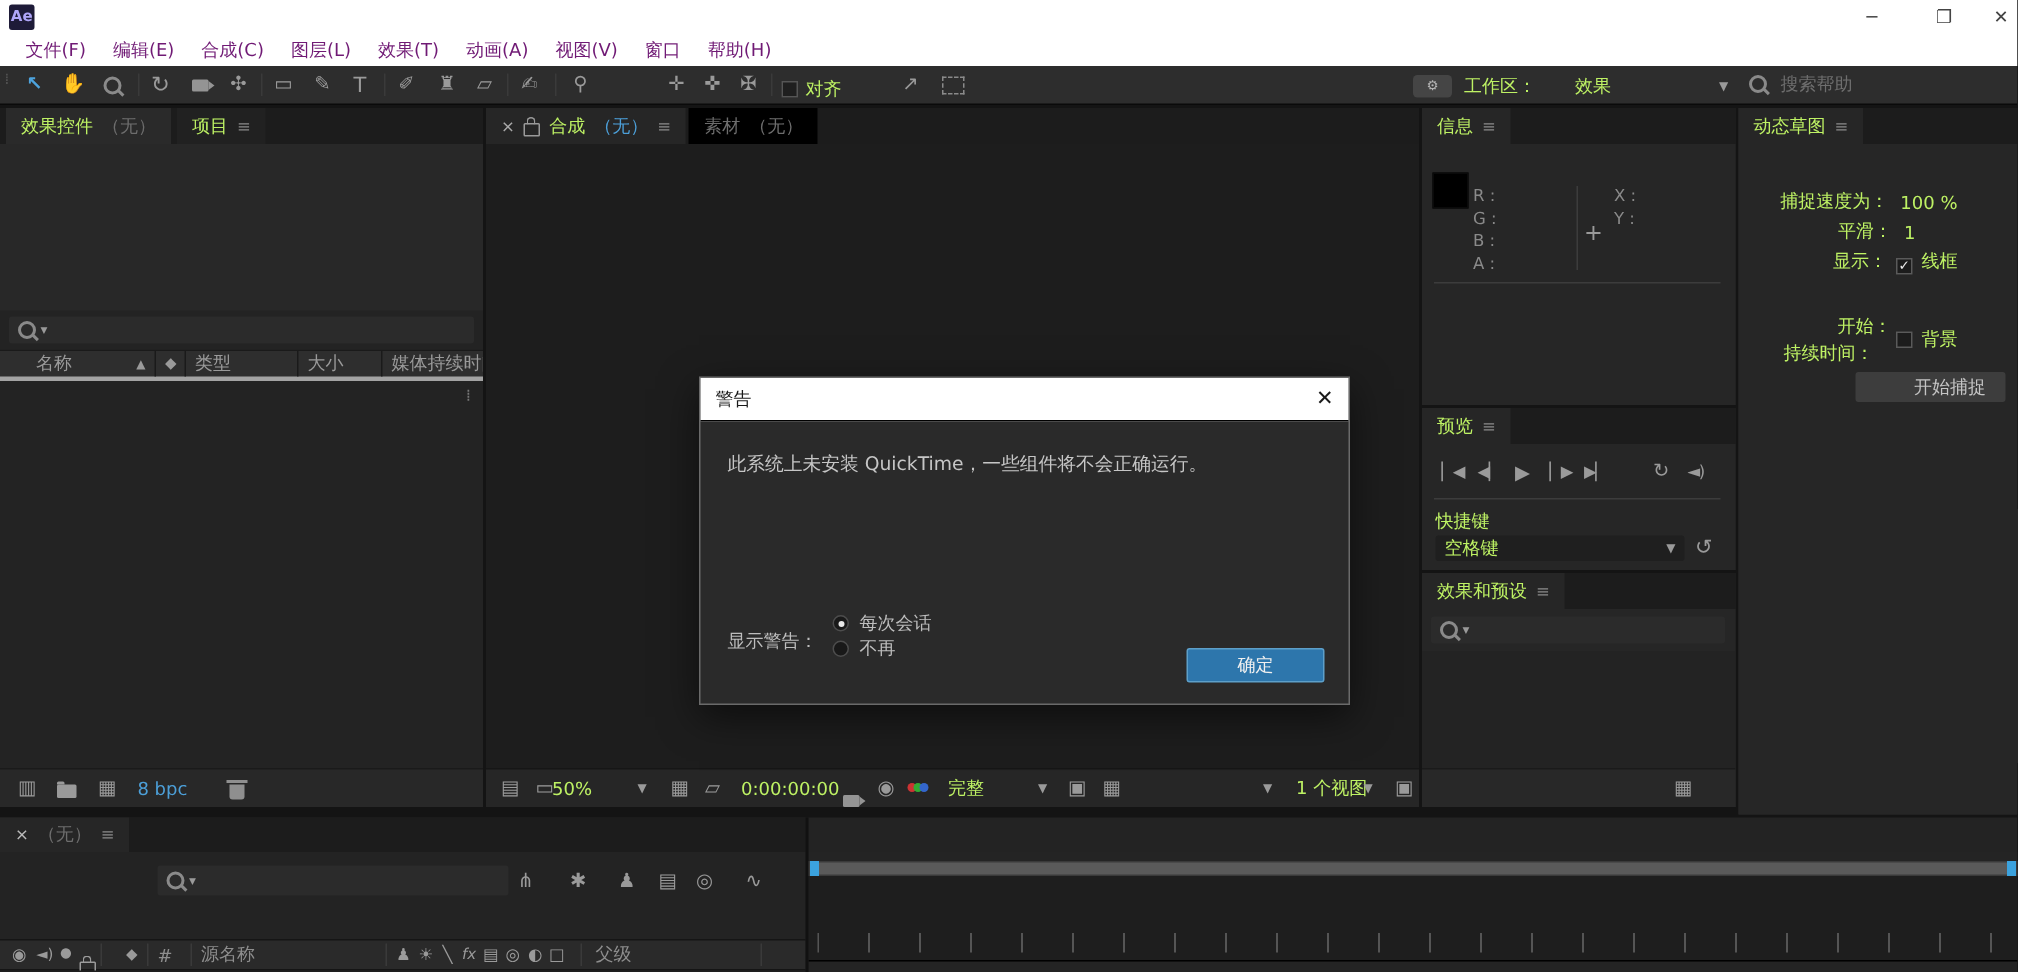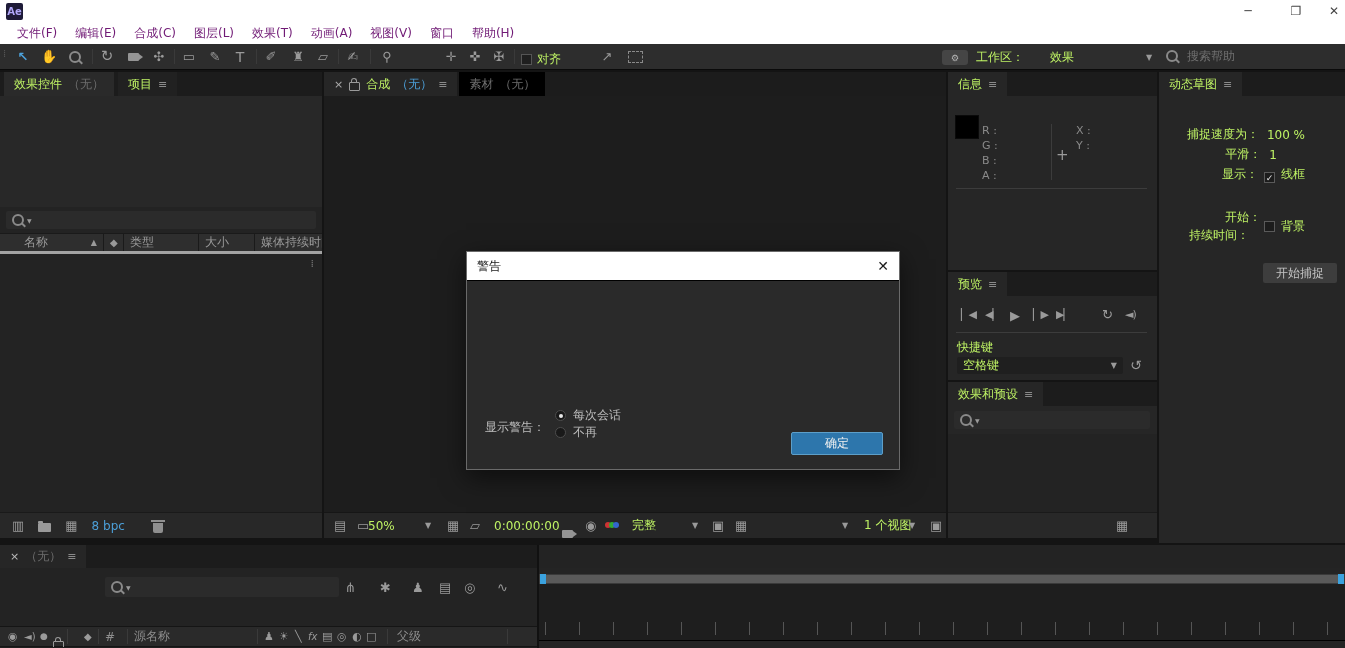--- a/index.html
+++ b/index.html
@@ -250,20 +250,21 @@
     <span class="caret abs" style="left:585px;">▼</span>
     <span class="icon abs" style="left:606px;">▣</span>
   </div>
 </div>
 
 <div class="abs" style="left:466px;top:251px;width:434px;height:219px;border:1px solid #6a6a6a;box-sizing:border-box;background:#2a2a2a;box-shadow:0 8px 24px rgba(0,0,0,.55);">
   <div class="row" style="height:28px;background:#ffffff;justify-content:space-between;padding:0 10px;border-bottom:1px solid #000;">
     <span style="color:#1a1a1a;font-size:12px;">警告</span>
     <span style="color:#1a1a1a;font-size:14px;">✕</span>
   </div>
+  <div style="color:#c6c6c6;font-size:12.5px;padding:20px 0 0 18px;">此系统上未安装 QuickTime，一些组件将不会正确运行。</div>
   <div class="abs row" style="left:18px;bottom:28px;gap:10px;align-items:flex-start;">
     <span class="dim" style="margin-top:12px;color:#bdbdbd;">显示警告：</span>
     <div>
       <div class="row" style="gap:7px;height:17px;">
         <span class="radio sel"></span>
         <span style="color:#bdbdbd;">每次会话</span>
       </div>
       <div class="row" style="gap:7px;height:17px;">
         <span class="radio"></span>
         <span style="color:#bdbdbd;">不再</span>
@@ -362,21 +363,21 @@
       <span class="dim">显示：</span>
       <span class="ckbox">✓</span>
       <span class="dim">线框</span>
     </div>
     <div class="abs row" style="top:90px;right:40px;gap:6px;margin-top:32px;">
       <span class="ckbox"></span>
       <span class="dim">背景</span>
     </div>
     <div class="abs dim" style="top:113px;right:84px;">开始：</div>
     <div class="abs dim" style="top:131px;right:96px;">持续时间：</div>
-    <div class="graybtn abs" style="top:167px;right:8px;width:74px;height:20px;">开始捕捉</div>
+    <div class="graybtn abs" style="top:152px;right:8px;width:74px;height:20px;padding-left:26px;">开始捕捉</div>
   </div>
 </div>
 
 <div class="abs" style="left:0;top:545px;width:1345px;height:103px;background:#232323;">
   <div class="abs row" style="left:0;top:0;width:537px;height:23px;background:#1c1c1c;">
     <div class="tab" style="background:#262626;height:23px;">
       <span style="color:#bbb;font-size:11px;">×</span>
       <span class="dim2">（无）</span>
       <span class="pmenu">≡</span>
     </div>

